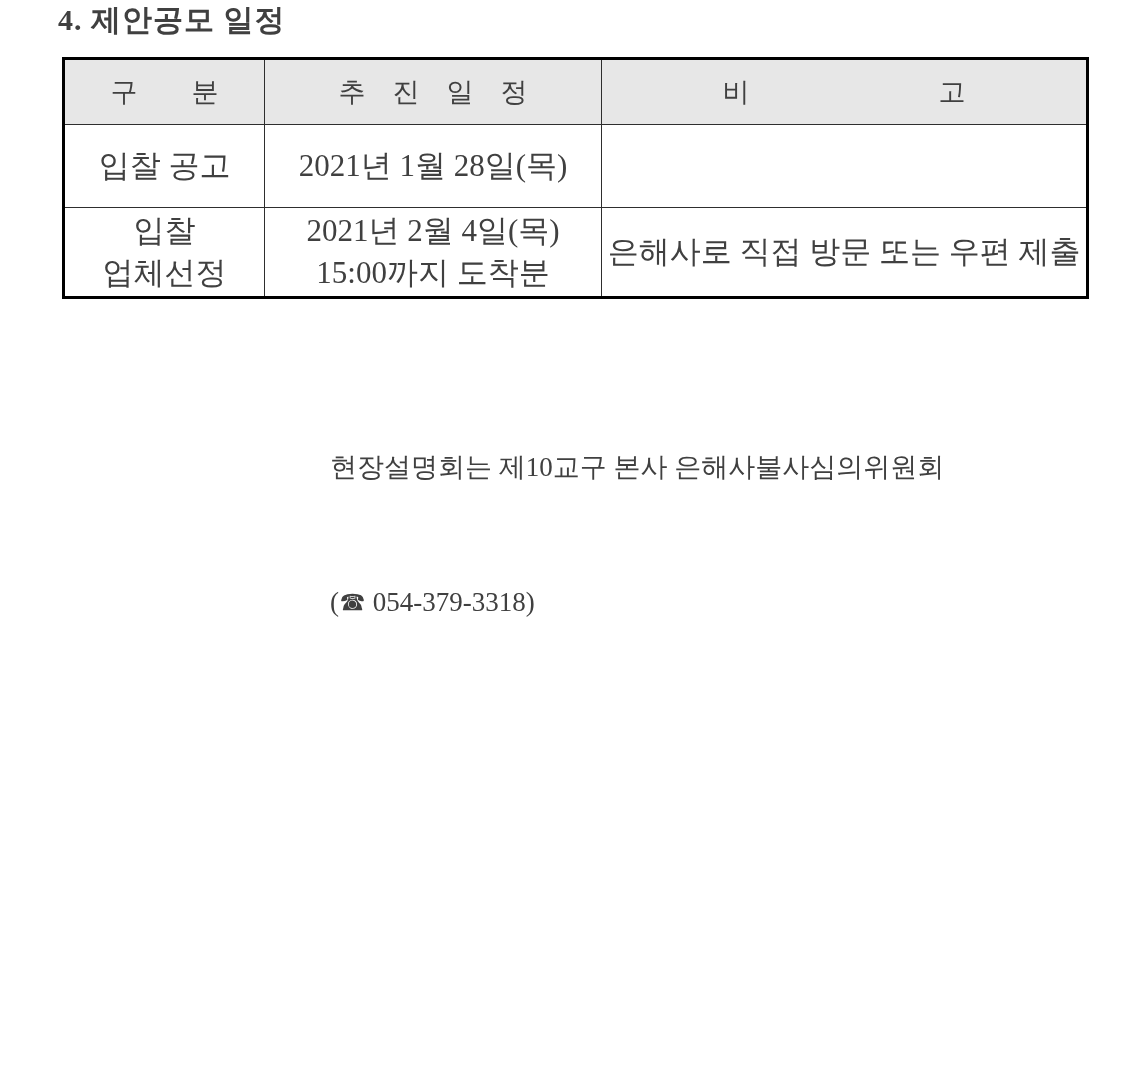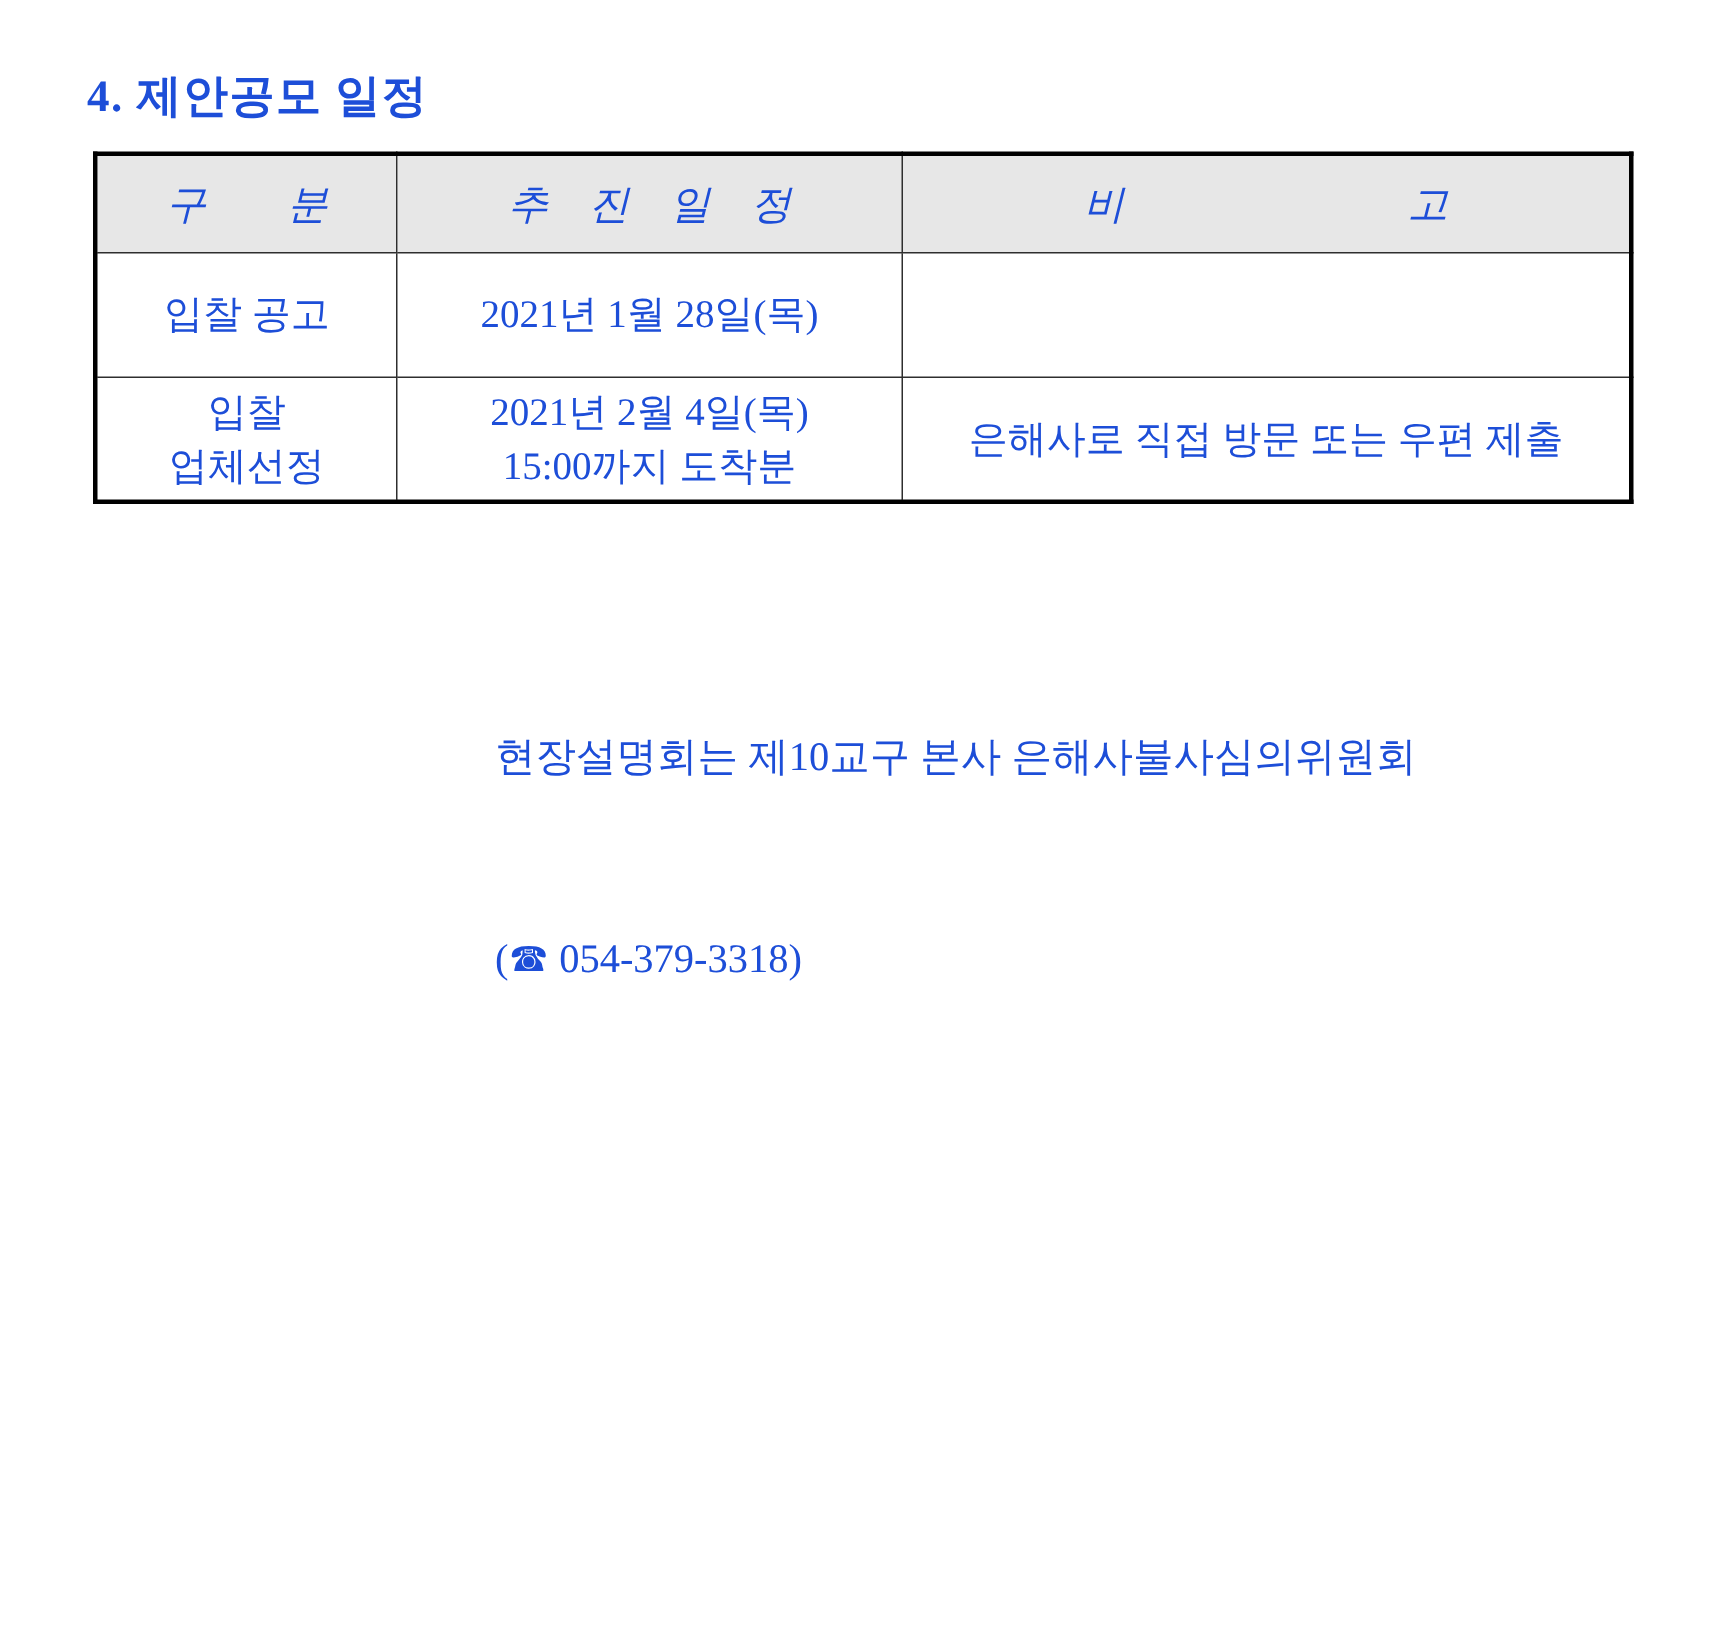--- a/index.html
+++ b/index.html
@@ -1,56 +1,54 @@
 <!DOCTYPE html>
 <html lang="ko"><head>
 <meta charset="utf-8">
 <style>
   html, body { margin: 0; padding: 0; background: #ffffff; }
   .page {
     position: relative;
     width: 1147px;
     height: 1084px;
     background: #ffffff;
-    color: #1d4ed8;
+    color: #404040;
     font-family: "Liberation Serif", "DejaVu Serif", serif;
     overflow: hidden;
     box-sizing: border-box;
-    padding-top: 44px;
   }
   .section-title {
     margin-left: 58px;
     font-size: 30px;
     font-weight: 600;
     letter-spacing: 1px;
   }
   table.schedule {
     margin: 16px 0 0 62px;
     width: 1024px;
     border-collapse: collapse;
     border: 3px solid #000;
     table-layout: fixed;
   }
   table.schedule td, table.schedule th {
     border: 1px solid #2e2e2e;
     text-align: center;
     vertical-align: middle;
     white-space: pre-line;
-    font-size: 26px;
+    font-size: 31px;
     font-weight: normal;
     line-height: 1.35;
     padding: 2px 4px;
     box-sizing: border-box;
     overflow: hidden;
   }
   table.schedule th {
     background: #e7e7e7;
     font-size: 27px;
     height: 66px;
-    font-style: italic;
   }
   col.c1 { width: 201px; }
   col.c2 { width: 337px; }
   col.c3 { width: 486px; }
   tr.r1 td { height: 83px; }
   tr.r2 td { height: 83px; }
   tr.r3 td { height: 78px; }
   tr.r4 td { height: 75px; }
   tr.r5 td { height: 110px; }
   td.merged {

